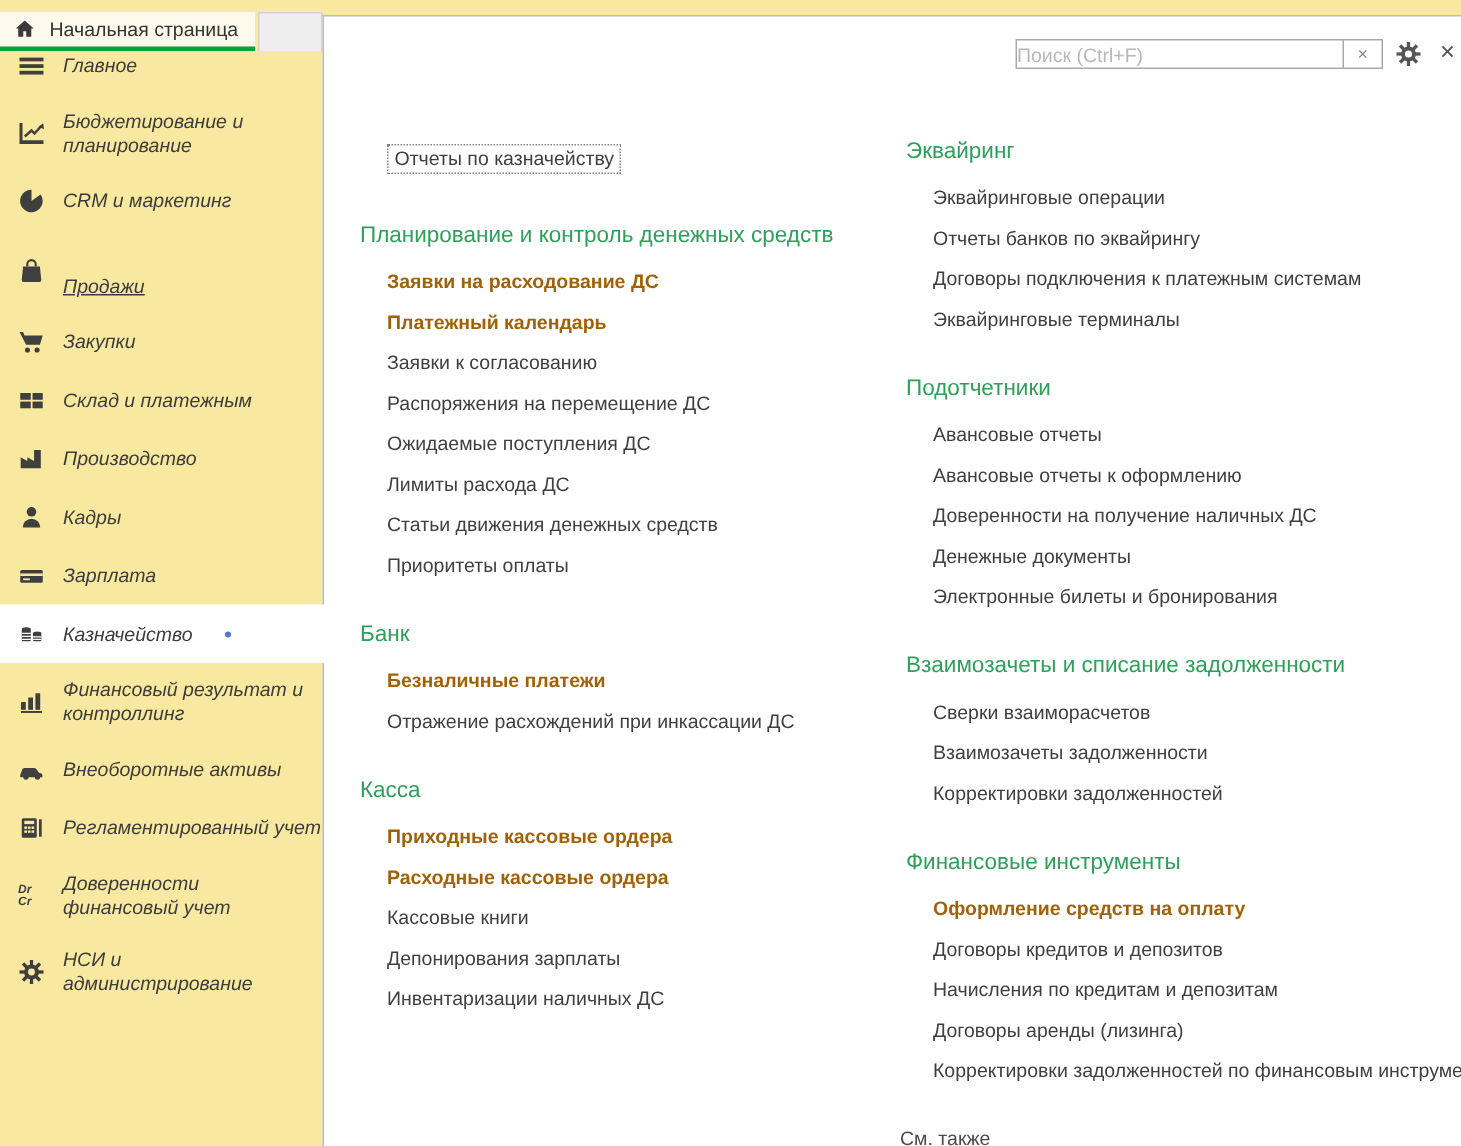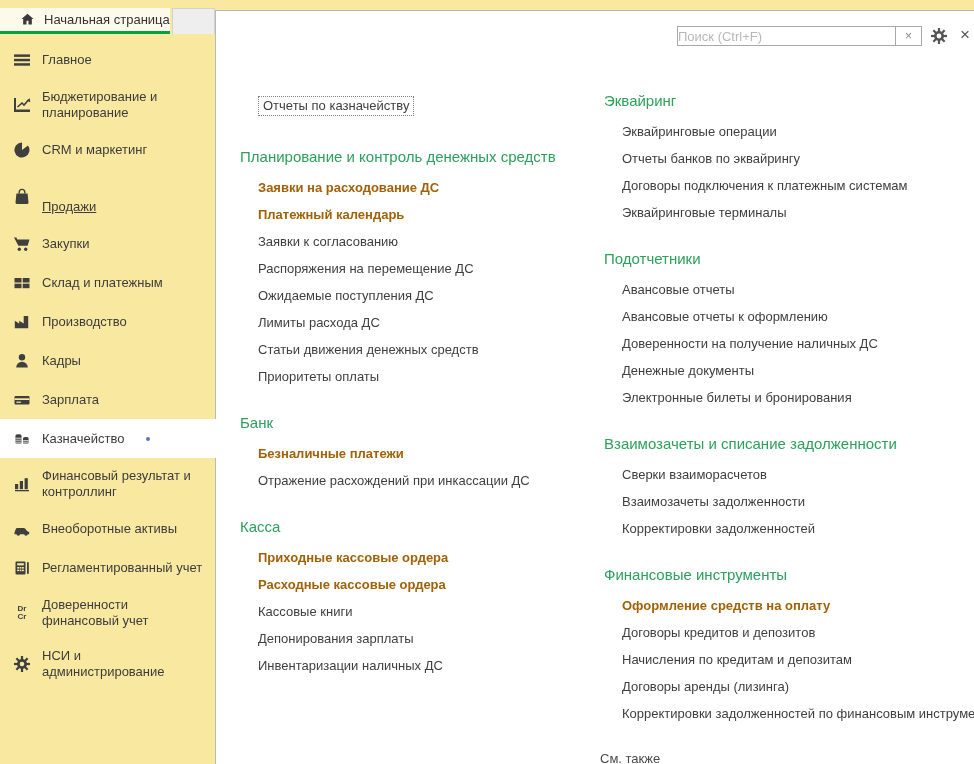--- a/index.html
+++ b/index.html
@@ -2,21 +2,21 @@
 <html><head>
 <meta charset="utf-8">
 <style>
   * { margin:0; padding:0; box-sizing:border-box; }
   html,body { width:974px; height:764px; overflow:hidden; }
   body { background:#f9e9a0; font-family:"Liberation Sans", sans-serif; position:relative; }
 
   
   .tab-active { position:absolute; left:0; top:8px; width:170px; height:26px;
     background:#fdfaec; border-bottom:3px solid #00a33c; display:flex; align-items:center;
-    padding-left:20px; cursor:pointer; }
+    padding-left:9px; cursor:pointer; }
   .tab-active .home-ico { width:15px; height:15px; margin-right:9px; }
   .tab-active .tab-label { font-size:13px; color:#333; }
   .tab-stub { position:absolute; left:172px; top:8px; width:43px; height:26px;
     background:#eeeeee; border:1px solid #d2d2d2; border-bottom:none; }
 
   
   .panel { position:absolute; left:215px; top:10px; width:760px; height:755px;
     background:#ffffff; border-left:1px solid #b9b9b9; border-top:1px solid #b9b9b9; }
 
   
@@ -25,25 +25,25 @@
     padding:0 0; color:#7f1d1d; font-family:"Liberation Sans", sans-serif; outline:none; }
   .search-input::placeholder { color:#b8b8b8; }
   .search-clear { width:26px; height:20px; border:1px solid #a9a9a9; border-left:none;
     background:#fff; color:#888; font-size:12px; display:flex; align-items:center;
     justify-content:center; cursor:pointer; }
   .gear-btn { position:absolute; left:930px; top:27px; width:18px; height:18px; cursor:pointer; }
   .close-btn { position:absolute; left:957px; top:24px; width:16px; height:22px;
     font-size:17px; color:#555; cursor:pointer; text-align:center; line-height:22px; }
 
   
-  .sidebar { position:absolute; left:0; top:40px; width:254px; bottom:0; }
+  .sidebar { position:absolute; left:0; top:24px; width:254px; bottom:0;font-style:italic; }
   .sb-item { display:flex; align-items:center; gap:10px; padding:10px 6px 9px 12px;
     min-height:35px; cursor:pointer; }
   .sb-item.selected { background:#ffffff; }
-  .sb-icon { width:20px; height:20px; flex:none; display:flex; align-items:center; justify-content:center; }
+  .sb-icon { width:20px; height:20px; flex:none; display:flex; align-items:center; justify-content:flex-start; }
   .sb-icon svg { width:18px; height:18px; }
   .sb-label { font-size:13px; line-height:16px; color:#3c3c3c; white-space:nowrap; }
   .sb-item.wrap .sb-label { white-space:normal; max-width:165px; }
   .sb-item.underlined .sb-label { text-decoration:underline;margin-top:20px; }
   .drcr { font-size:8px; font-weight:bold; line-height:8px; color:#3f3f3f; text-align:left; }
   .sel-dot { width:4px; height:4px; border-radius:50%; background:#5577cc; margin-left:12px; flex:none; }
 
   
   .col { position:absolute; overflow:hidden; }
   .col1 { left:236px; top:96px; width:360px; }

